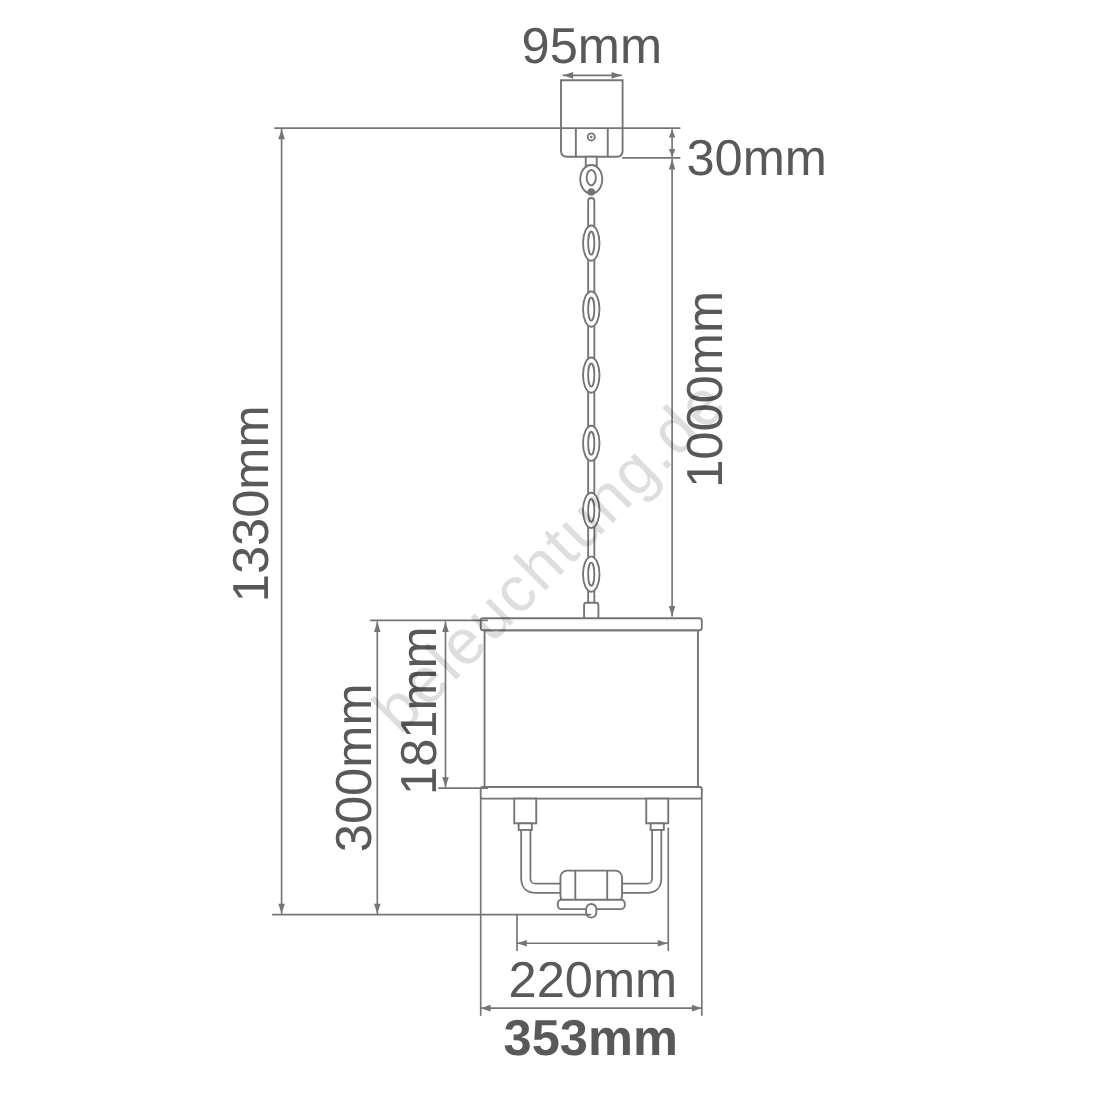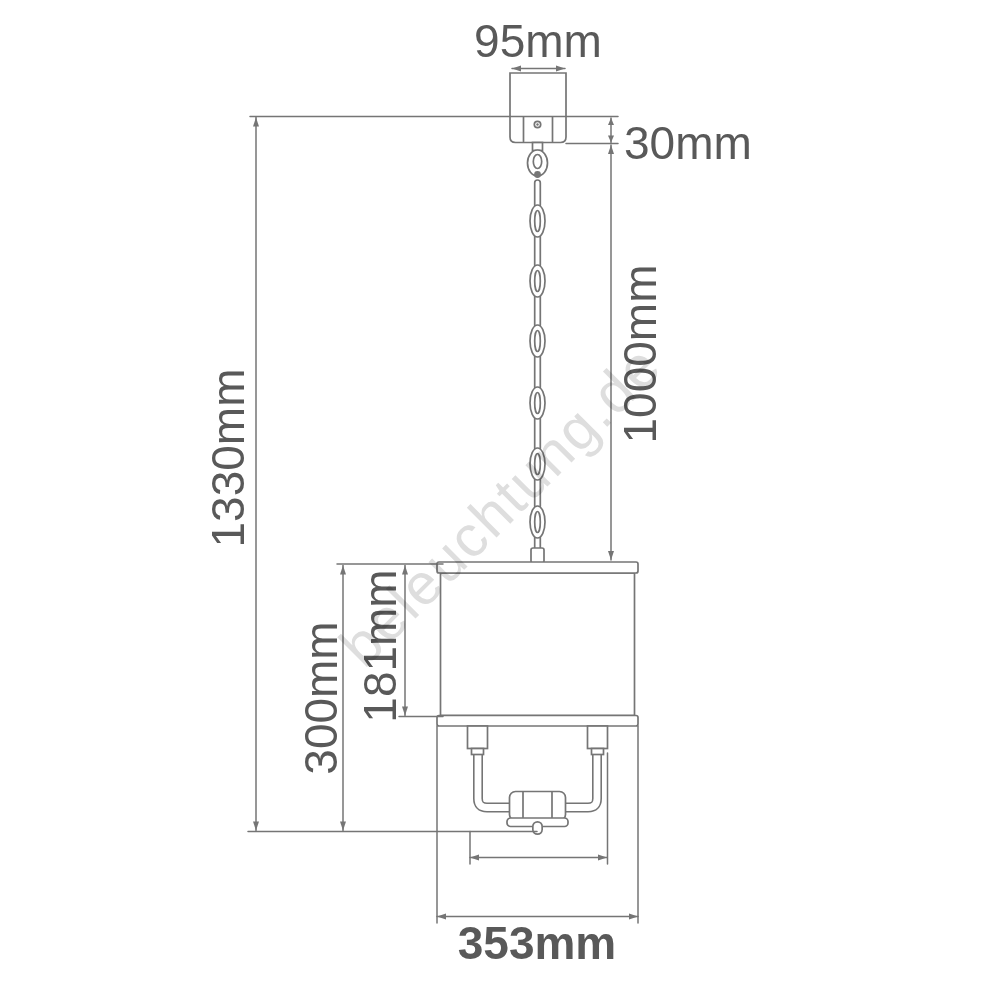--- a/index.html
+++ b/index.html
@@ -149,17 +149,18 @@
   <div class="dim-label anchor-left" style="left:624px; top:143px;">30mm</div>
 
   <div class="dim-label rot" style="left:640px; top:354px;">1000mm</div>
 
   <div class="dim-label rot" style="left:228px; top:458px;">1330mm</div>
 
   <div class="dim-label rot" style="left:380px; top:646px;">181mm</div>
 
   <div class="dim-label rot" style="left:321px; top:698px;">300mm</div>
 
+  <div class="dim-label" style="left:539px; top:890px;">220mm</div>
 
   <div class="dim-label" style="left:537px; top:943px;font-weight:bold;">353mm</div>
 
   <div class="watermark">beleuchtung.de</div>
 </div>
 
 </body></html>

